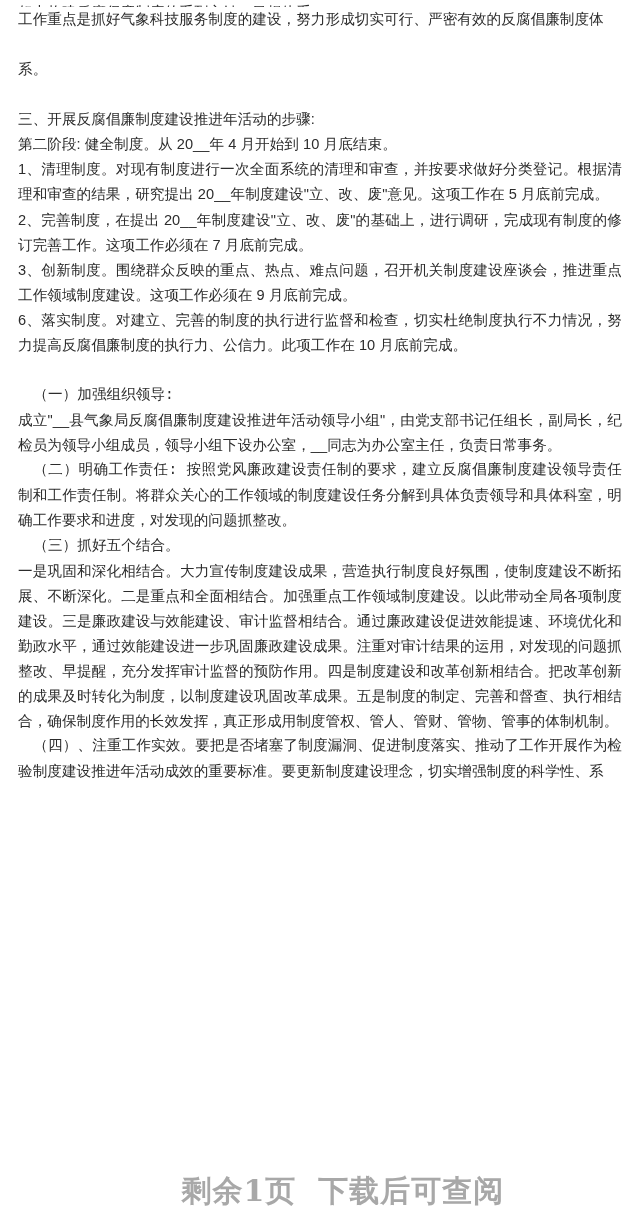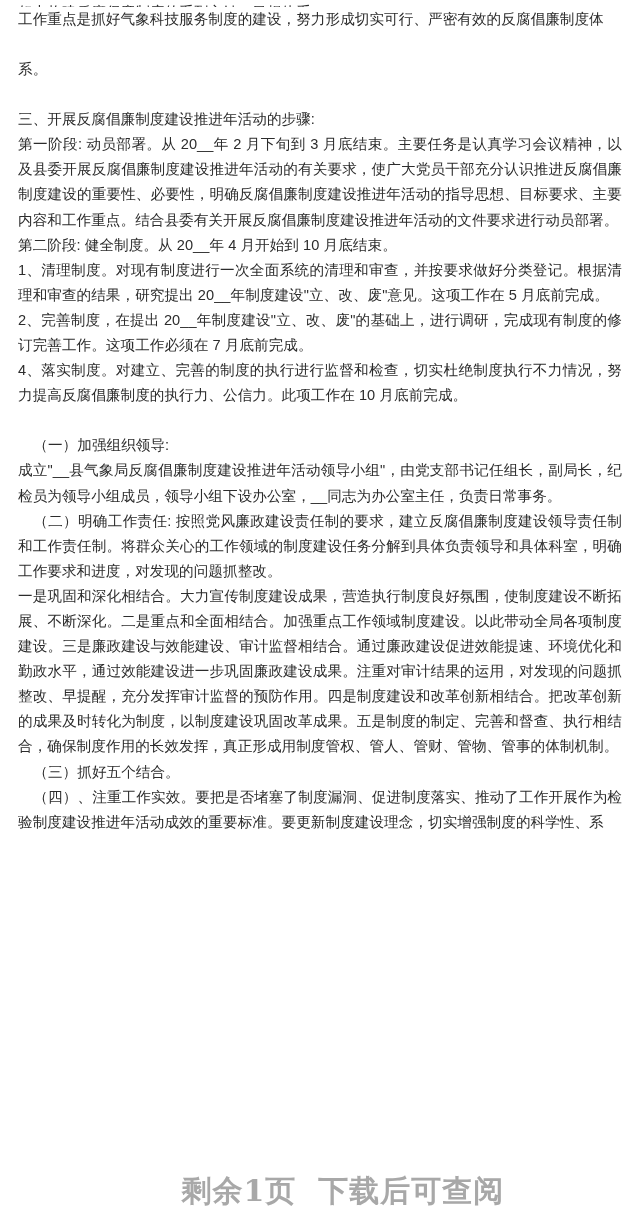--- a/index.html
+++ b/index.html
@@ -48,20 +48,21 @@
 
   
   .para.clipped-top {
     height: 7px;
     overflow: hidden;
     line-height: 25.1px;
   }
 
   .para.indent {
     text-indent: 1.05em;
+    font-family: Liberation Mono, monospace;
   }
   .spacer-lg { height: 25px; }
 
   #watermark-footer {
     position: absolute;
     left: 0;
     top: 1136px;
     width: 640px;
     text-align: center;
     font-family: "DejaVu Serif", "Liberation Serif", serif;
@@ -90,46 +91,46 @@
     <p class="para">工作重点是抓好气象科技服务制度的建设，努力形成切实可行、严密有效的反腐倡廉制度体</p>
 
     <div class="spacer-lg"></div>
 
     <p class="para">系。</p>
 
     <div class="spacer-lg"></div>
 
     <p class="para">三、开展反腐倡廉制度建设推进年活动的步骤:</p>
 
-    <p class="para">第一阶段: 动员部署。从 20__年 2 月下旬到 3 月底结束。主要任务是认真学习会议精神，以及县委开展反腐倡廉制度建设推进年活动的有关要求，使广大党员干部充分认识推进反腐倡廉制度建设的重要性、必要性，明确反腐倡廉制度建设推进年活动的指导思想、目标要求、主要内容和工作重点。结合县委有关开展反腐倡廉制度建设推进年活动的文件要求进行动员部署。</p>
 
     <p class="para">第二阶段: 健全制度。从 20__年 4 月开始到 10 月底结束。</p>
 
 
     <p class="para">1、清理制度。对现有制度进行一次全面系统的清理和审查，并按要求做好分类登记。根据清理和审查的结果，研究提出 20__年制度建设"立、改、废"意见。这项工作在 5 月底前完成。</p>
 
     <p class="para">2、完善制度，在提出 20__年制度建设"立、改、废"的基础上，进行调研，完成现有制度的修订完善工作。这项工作必须在 7 月底前完成。</p>
 
+    <p class="para">3、创新制度。围绕群众反映的重点、热点、难点问题，召开机关制度建设座谈会，推进重点工作领域制度建设。这项工作必须在 9 月底前完成。</p>
 
-    <p class="para">4、落实制度。对建立、完善的制度的执行进行监督和检查，切实杜绝制度执行不力情况，努力提高反腐倡廉制度的执行力、公信力。此项工作在 10 月底前完成。</p>
+    <p class="para">6、落实制度。对建立、完善的制度的执行进行监督和检查，切实杜绝制度执行不力情况，努力提高反腐倡廉制度的执行力、公信力。此项工作在 10 月底前完成。</p>
 
 
     <div class="spacer-lg"></div>
 
 
 
     <p class="para indent">（一）加强组织领导:</p>
 
     <p class="para">成立"__县气象局反腐倡廉制度建设推进年活动领导小组"，由党支部书记任组长，副局长，纪检员为领导小组成员，领导小组下设办公室，__同志为办公室主任，负责日常事务。</p>
 
     <p class="para indent">（二）明确工作责任: 按照党风廉政建设责任制的要求，建立反腐倡廉制度建设领导责任制和工作责任制。将群众关心的工作领域的制度建设任务分解到具体负责领导和具体科室，明确工作要求和进度，对发现的问题抓整改。</p>
 
+    <p class="para indent">（三）抓好五个结合。</p>
+
     <p class="para">一是巩固和深化相结合。大力宣传制度建设成果，营造执行制度良好氛围，使制度建设不断拓展、不断深化。二是重点和全面相结合。加强重点工作领域制度建设。以此带动全局各项制度建设。三是廉政建设与效能建设、审计监督相结合。通过廉政建设促进效能提速、环境优化和勤政水平，通过效能建设进一步巩固廉政建设成果。注重对审计结果的运用，对发现的问题抓整改、早提醒，充分发挥审计监督的预防作用。四是制度建设和改革创新相结合。把改革创新的成果及时转化为制度，以制度建设巩固改革成果。五是制度的制定、完善和督查、执行相结合，确保制度作用的长效发挥，真正形成用制度管权、管人、管财、管物、管事的体制机制。</p>
-
-    <p class="para indent">（三）抓好五个结合。</p>
 
     <p class="para indent">（四）、注重工作实效。要把是否堵塞了制度漏洞、促进制度落实、推动了工作开展作为检验制度建设推进年活动成效的重要标准。要更新制度建设理念，切实增强制度的科学性、系</p>
 
   </div>
 
   <div id="watermark-footer">
     <span>剩余1页</span><span class="wm-gap"></span><span>下载后可查阅</span>
   </div>
 
 </div>

